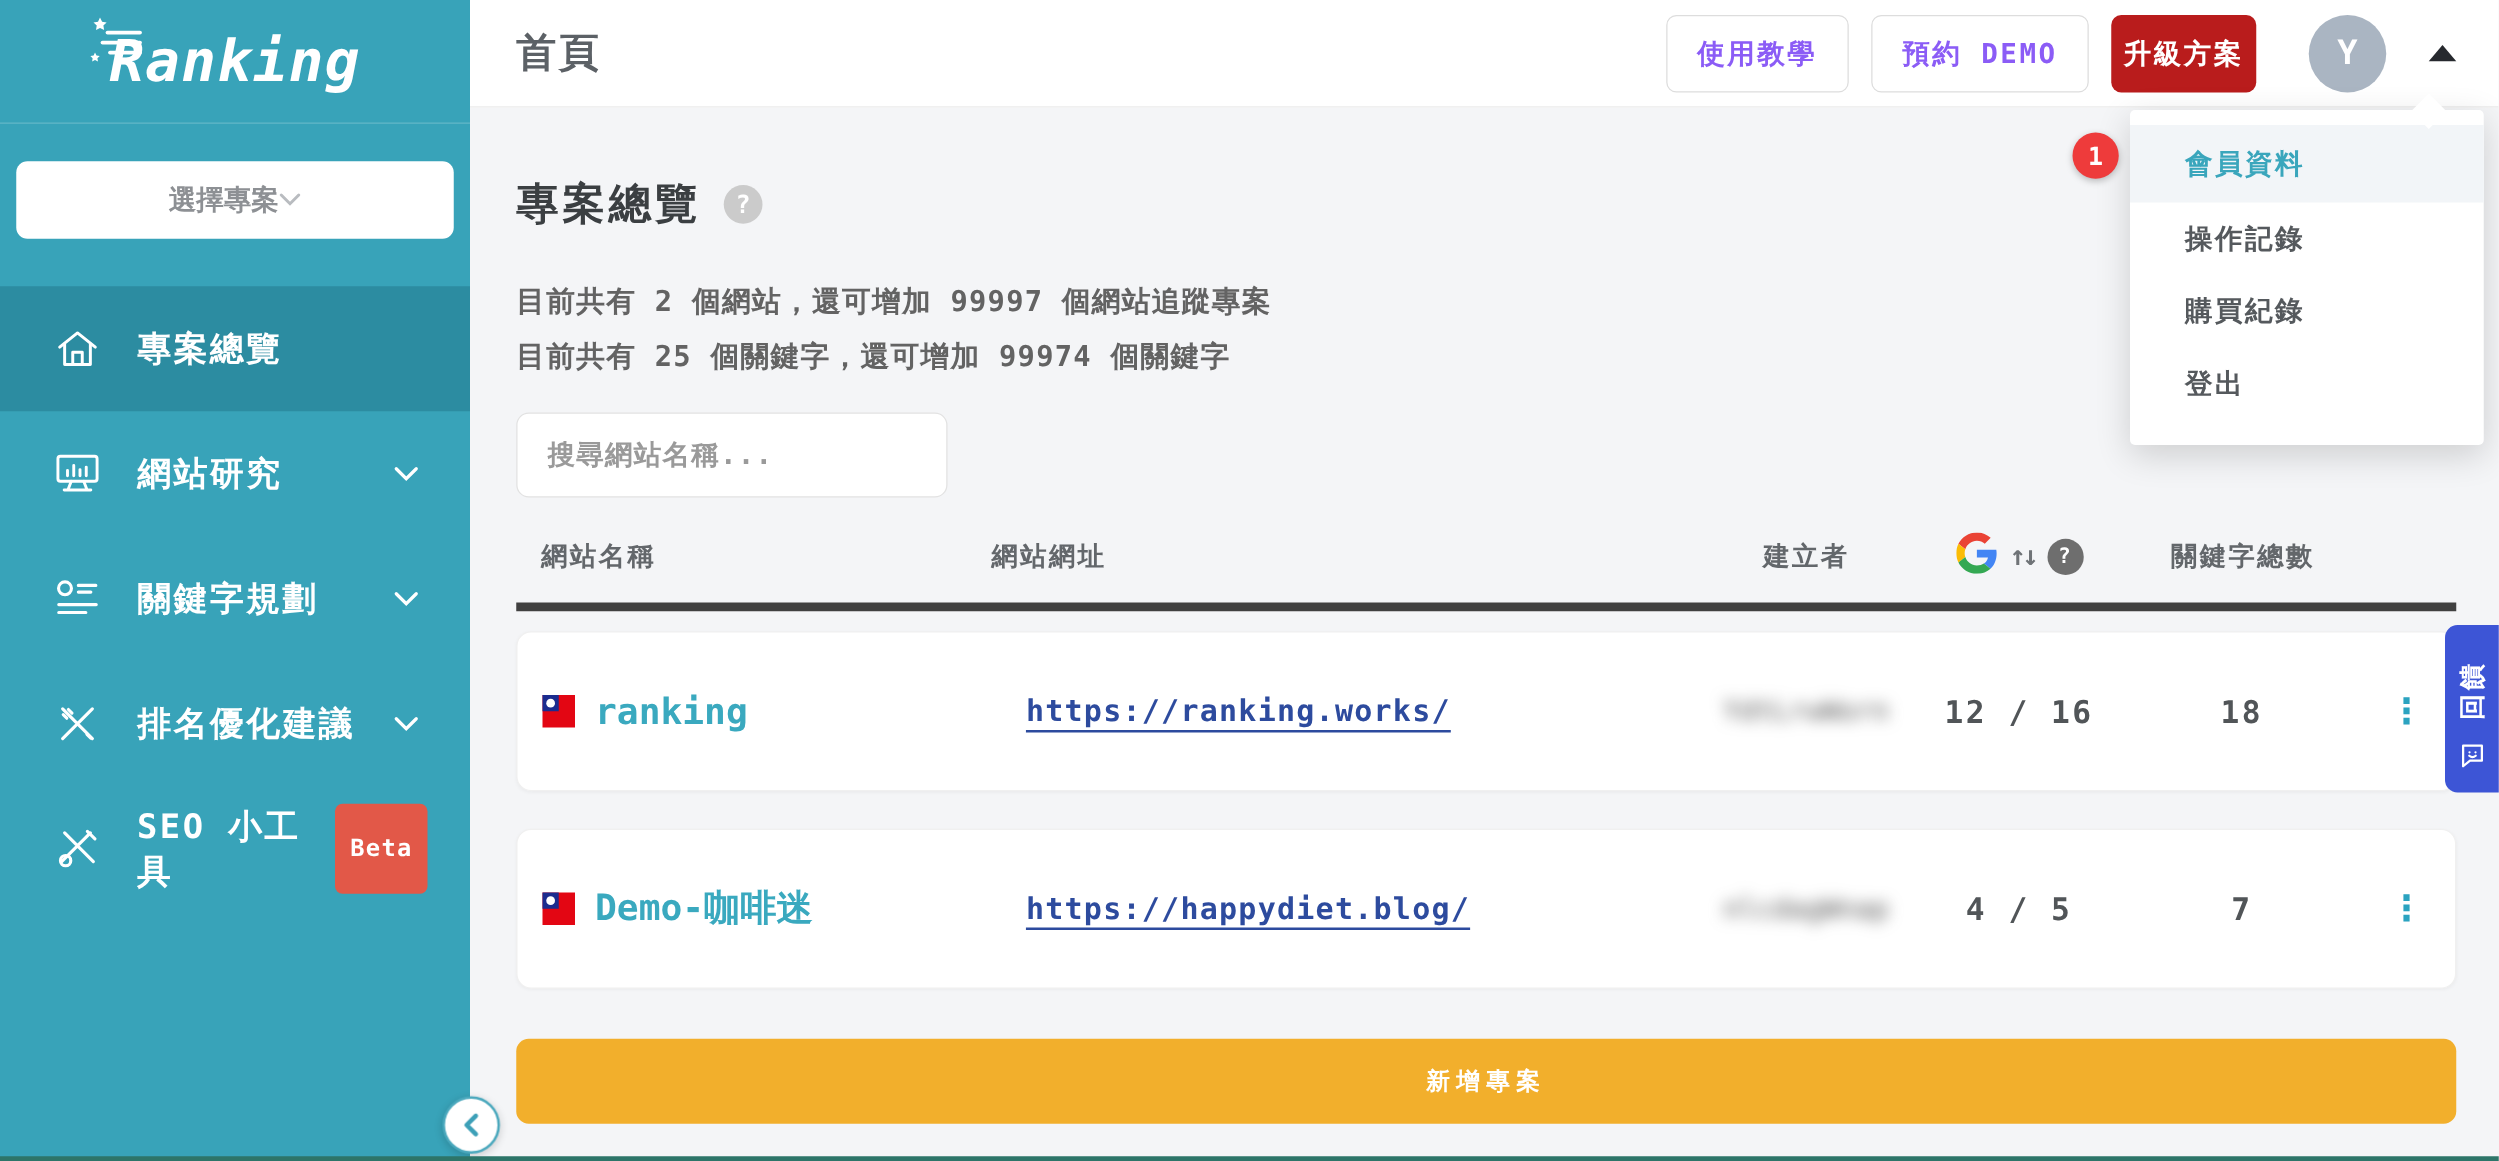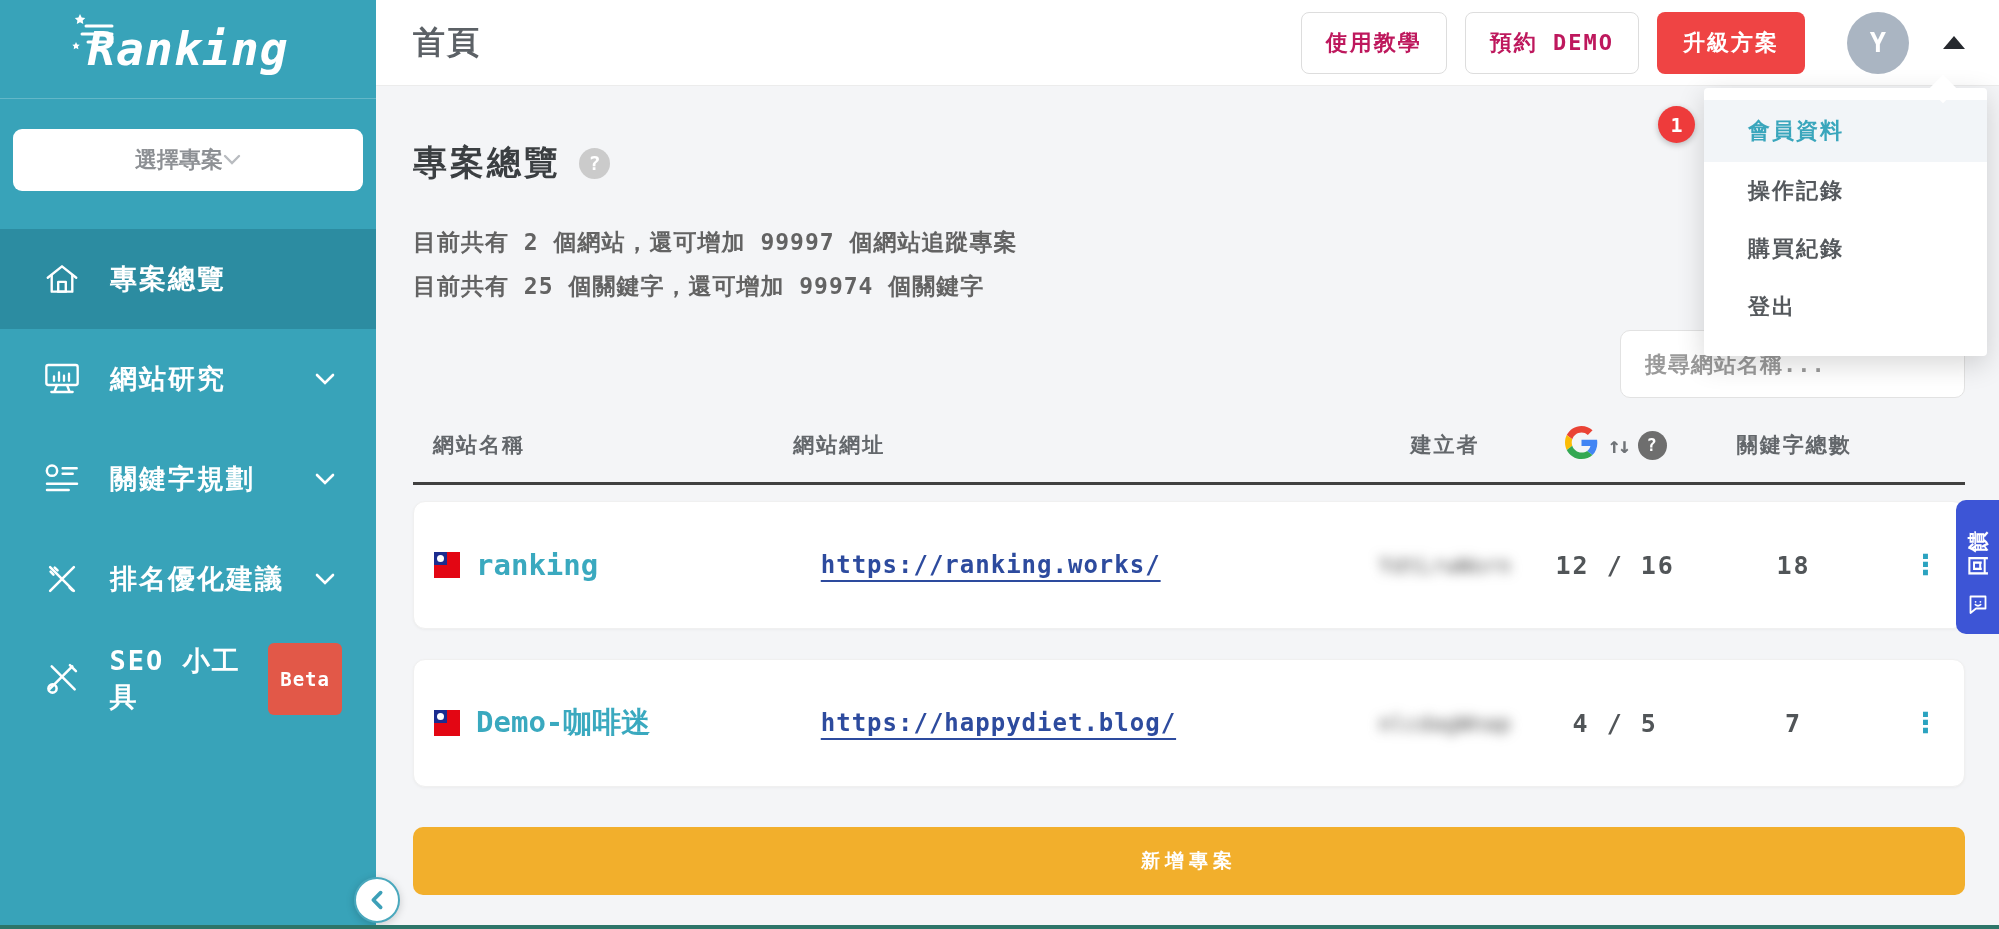--- a/index.html
+++ b/index.html
@@ -24,23 +24,23 @@
   .side-chev { margin-left:auto; margin-right:40px; display:flex; }
   .beta-badge { margin-left:auto; margin-right:34px; background:#e25848; color:#fff;
     font-size:19px; font-weight:700; padding:25px 12px; border-radius:6px; letter-spacing:1px; }
 
   
   .topbar { margin-left:376px; height:86px; background:#fff; border-bottom:1px solid #ececec;
     display:flex; align-items:center; padding:0 34px 0 37px; position:relative; z-index:30; }
   .crumb { font-size:32px; font-weight:700; color:#5c6166; letter-spacing:2px; }
   .topbar-right { margin-left:auto; display:flex; align-items:center; gap:18px; }
   .btn-ghost { background:#fff; border:1px solid #ddd; border-radius:8px; padding:15px 24px;
-    font-size:22px; font-weight:700; color:#be185d; letter-spacing:2px; cursor:pointer;
+    font-size:22px; font-weight:700; color:#8b5cf6; letter-spacing:2px; cursor:pointer;
     font-family:inherit; }
-  .btn-primary { background:#ef4444; border:none; border-radius:8px; padding:16px 26px;
+  .btn-primary { background:#b91c1c; border:none; border-radius:8px; padding:16px 10px;
     font-size:22px; font-weight:700; color:#fff; letter-spacing:2px; cursor:pointer; font-family:inherit;text-align:right; }
   .avatar { width:62px; height:62px; border-radius:50%; background:#aab5c2; color:#fff;
     display:flex; align-items:center; justify-content:center; font-size:27px; font-weight:700;
     margin-left:24px; cursor:pointer; }
   .caret-up { width:0; height:0; border-left:11px solid transparent; border-right:11px solid transparent;
     border-bottom:13px solid #26292e; margin-left:16px; cursor:pointer; }
 
   
   .user-menu { position:absolute; top:88px; right:12px; width:283px; background:#fff;
     border-radius:4px; box-shadow:0 8px 28px rgba(0,0,0,.16); padding:12px 0 20px; z-index:50; }
@@ -54,27 +54,27 @@
     justify-content:center; box-shadow:0 2px 6px rgba(0,0,0,.25); }
 
   
   .main { margin-left:376px; padding:0 34px 0 37px; position:relative; }
   .page-title-row { padding-top:54px; display:flex; align-items:center; gap:18px; }
   .page-title { font-size:34px; font-weight:800; color:#3b3f42; letter-spacing:3px; }
   .help-light { width:31px; height:31px; border-radius:50%; background:#cbcbcb; color:#fff;
     font-size:20px; font-weight:700; display:flex; align-items:center; justify-content:center; cursor:pointer; }
   .stats { margin-top:34px; }
   .stat-line { font-size:23px; font-weight:700; color:#636363; line-height:44px; letter-spacing:1px; }
-  .search-row { display:flex; justify-content:flex-end; margin-top:22px; }
+  .search-row { display:flex; margin-top:22px; }
   .search-input { width:345px; height:68px; background:#fff; border:1px solid #e2e2e2; border-radius:10px;
     padding:0 24px; font-size:22px; color:#333; font-family:inherit; outline:none; }
   .search-input::placeholder { color:#9a9a9a; font-weight:600; letter-spacing:1px; }
 
   .grid-cols { display:grid; grid-template-columns:24.5% 36.5% 11% 11% 12% 5%; align-items:center; }
-  .thead { margin-top:16px; padding:12px 0 18px; border-bottom:3px solid #404040;
+  .thead { margin-top:16px; padding:12px 0 18px; border-bottom:7px solid #404040;
     color:#63676b; font-size:21px; font-weight:700; letter-spacing:2px; }
   .th-name { padding-left:20px; }
   .th-center { text-align:center; }
   .th-google { display:flex; align-items:center; justify-content:center; gap:10px; }
   .sort-arrows { color:#6f7377; font-size:22px; font-weight:700; letter-spacing:-3px; cursor:pointer; }
   .help-dark { width:29px; height:29px; border-radius:50%; background:#6e6e6e; color:#fff;
     font-size:17px; font-weight:700; display:flex; align-items:center; justify-content:center; cursor:pointer; }
 
   .row-card { background:#fff; border:1px solid #f0f0f0; border-radius:12px; height:128px;
     box-shadow:0 1px 3px rgba(0,0,0,.04); margin-top:16px; }

